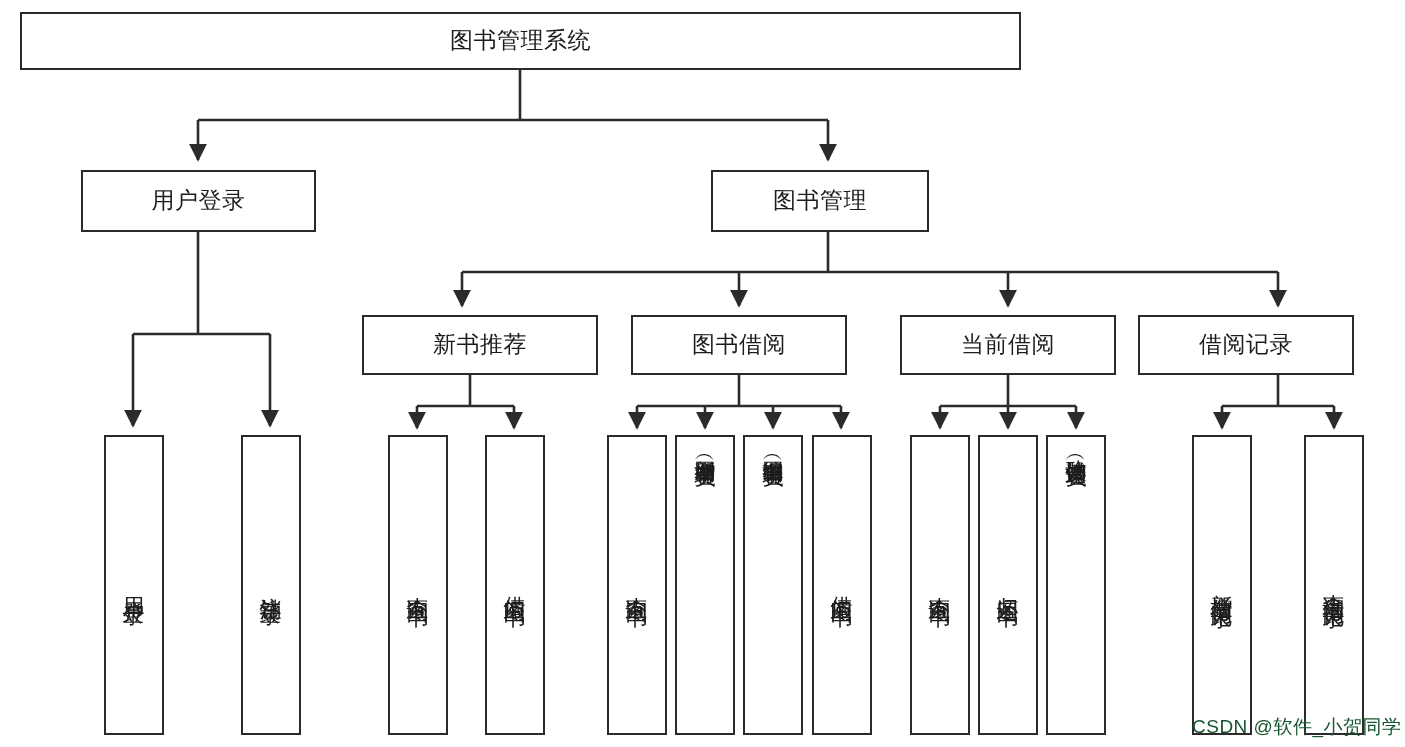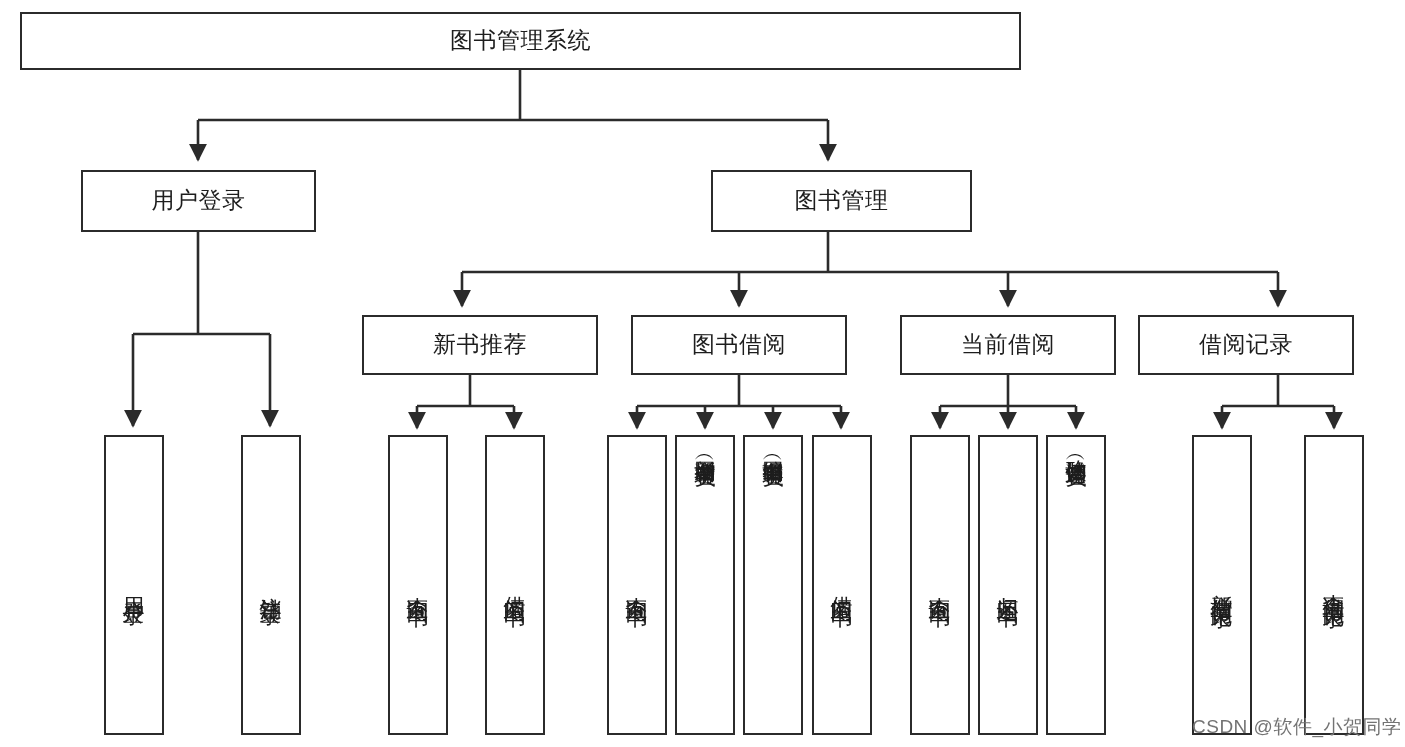--- a/index.html
+++ b/index.html
@@ -73,21 +73,21 @@
   }
   .node.vert.mid-text {
     align-items: center;
     padding-top: 0;
   }
   #watermark {
     position: absolute;
     left: 1192px;
     top: 714px;
     font-size: 19px;
-    color: #737373;
+    color: #14532d;
     letter-spacing: 0.5px;
     white-space: nowrap;
     z-index: 3;
     user-select: none;
   }
 </style>
 </head>
 <body>
 
 <div id="diagram-root">
@@ -142,21 +142,21 @@
     </g>
   </svg>
 
   <div class="node horiz root" style="left:20px; top:12px; width:1001px; height:58px;">
     <span class="node-label">图书管理系统</span>
   </div>
 
   <div class="node horiz" style="left:81px; top:170px; width:235px; height:62px;">
     <span class="node-label">用户登录</span>
   </div>
-  <div class="node horiz" style="left:711px; top:170px; width:261px; height:62px;">
+  <div class="node horiz" style="left:711px; top:170px; width:218px; height:62px;">
     <span class="node-label">图书管理</span>
   </div>
 
   <div class="node horiz" style="left:362px; top:315px; width:236px; height:60px;">
     <span class="node-label">新书推荐</span>
   </div>
   <div class="node horiz" style="left:631px; top:315px; width:216px; height:60px;">
     <span class="node-label">图书借阅</span>
   </div>
   <div class="node horiz" style="left:900px; top:315px; width:216px; height:60px;">

